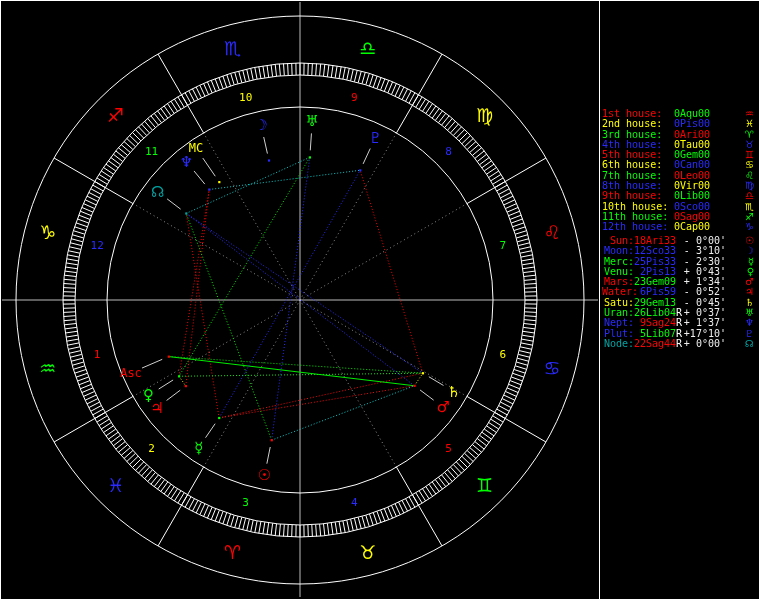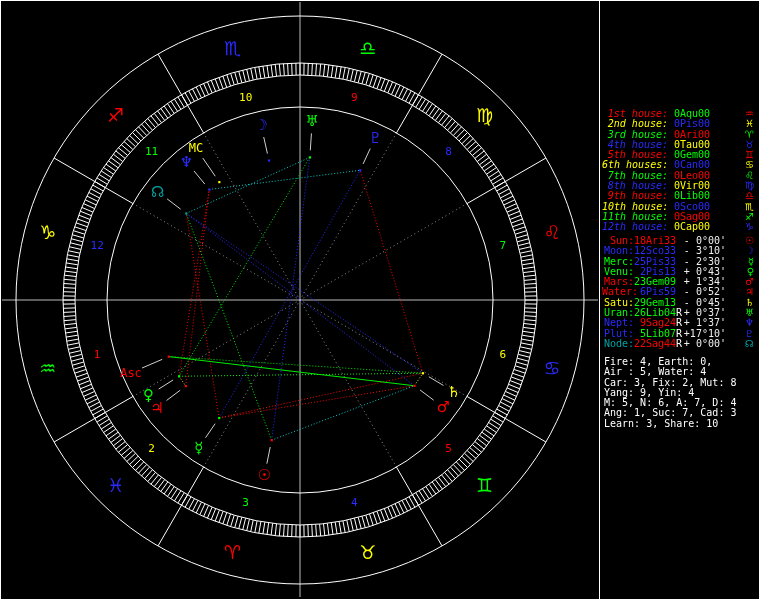--- a/index.html
+++ b/index.html
@@ -6,21 +6,21 @@
   #window{position:relative;width:760px;height:600px;background:#000;overflow:hidden;
           font-family:"DejaVu Sans Mono",monospace;font-size:10px;line-height:10.3px;color:#fff;}
   #frame{position:absolute;left:0;top:0;right:0;bottom:0;border:1px solid #ffffff;pointer-events:none;z-index:50;}
   #separator{position:absolute;left:599px;top:0;width:1px;height:600px;background:#ffffff;z-index:40;}
   #wheel{position:absolute;left:0;top:0;}
   #info{position:absolute;left:604px;top:3px;white-space:pre;}
   #houses{position:absolute;left:602px;top:109px;width:156px;}
   #planets{position:absolute;left:602px;top:236px;width:156px;}
   #stats{position:absolute;left:604px;top:357px;white-space:pre;}
   .hrow,.prow{position:relative;height:10.3px;white-space:pre;}
-  .hl{display:inline-block;width:66px;text-align:right;font-style:italic;}
+  .hl{display:inline-block;width:66px;}
   .hv{display:inline-block;width:38px;margin-left:6px;}
   .hg,.pg{position:absolute;right:4px;top:0px;font-family:"DejaVu Sans",sans-serif;font-size:10px;line-height:10px;}
   .pn{display:inline-block;width:32px;text-align:right;}
   .pv{display:inline-block;width:42px;text-align:right;}
   .pr{display:inline-block;width:6px;color:#ffffff;}
   .pd{display:inline-block;width:44px;text-align:right;color:#ededed;}
   .iline,.sline{height:10.3px;}
 </style>
 </head>
 <body>
@@ -135,36 +135,35 @@
       <rect x="218.20971851023387" y="181.0087697462038" width="2.2" height="2.2" fill="#ffff00"></rect>
       <text x="196.04607136981144" y="148.17911631679368" fill="#ffff00" font-size="12px" font-family="&quot;DejaVu Sans Mono&quot;,monospace" text-anchor="middle" dominant-baseline="central">MC</text>
     </svg>
   <div id="separator"></div>
   <div id="houses">
       <div class="hrow"><span class="hl" style="color:#ff0000">1st house:</span><span class="hv" style="color:#00ff00">0Aqu00</span><span class="hg" style="color:#ff0000">♒</span></div>
       <div class="hrow"><span class="hl" style="color:#ffff00">2nd house:</span><span class="hv" style="color:#2a2aff">0Pis00</span><span class="hg" style="color:#ffff00">♓</span></div>
       <div class="hrow"><span class="hl" style="color:#00ff00">3rd house:</span><span class="hv" style="color:#ff0000">0Ari00</span><span class="hg" style="color:#00ff00">♈</span></div>
       <div class="hrow"><span class="hl" style="color:#2a2aff">4th house:</span><span class="hv" style="color:#ffff00">0Tau00</span><span class="hg" style="color:#2a2aff">♉</span></div>
       <div class="hrow"><span class="hl" style="color:#ff0000">5th house:</span><span class="hv" style="color:#00ff00">0Gem00</span><span class="hg" style="color:#ff0000">♊</span></div>
-      <div class="hrow"><span class="hl" style="color:#ffff00">6th houses:</span><span class="hv" style="color:#2a2aff">0Can00</span><span class="hg" style="color:#ffff00">♋</span></div>
+      <div class="hrow"><span class="hl" style="color:#ffff00">6th house:</span><span class="hv" style="color:#2a2aff">0Can00</span><span class="hg" style="color:#ffff00">♋</span></div>
       <div class="hrow"><span class="hl" style="color:#00ff00">7th house:</span><span class="hv" style="color:#ff0000">0Leo00</span><span class="hg" style="color:#00ff00">♌</span></div>
       <div class="hrow"><span class="hl" style="color:#2a2aff">8th house:</span><span class="hv" style="color:#ffff00">0Vir00</span><span class="hg" style="color:#2a2aff">♍</span></div>
       <div class="hrow"><span class="hl" style="color:#ff0000">9th house:</span><span class="hv" style="color:#00ff00">0Lib00</span><span class="hg" style="color:#ff0000">♎</span></div>
       <div class="hrow"><span class="hl" style="color:#ffff00">10th house:</span><span class="hv" style="color:#2a2aff">0Sco00</span><span class="hg" style="color:#ffff00">♏</span></div>
       <div class="hrow"><span class="hl" style="color:#00ff00">11th house:</span><span class="hv" style="color:#ff0000">0Sag00</span><span class="hg" style="color:#00ff00">♐</span></div>
       <div class="hrow"><span class="hl" style="color:#2a2aff">12th house:</span><span class="hv" style="color:#ffff00">0Cap00</span><span class="hg" style="color:#2a2aff">♑</span></div>
     </div>
   <div id="planets">
       <div class="prow"><span class="pn" style="color:#ff0000">Sun:</span><span class="pv" style="color:#ff0000">18Ari33</span><span class="pr"></span><span class="pd">- 0°00'</span><span class="pg" style="color:#ff0000">☉</span></div>
       <div class="prow"><span class="pn" style="color:#2a2aff">Moon:</span><span class="pv" style="color:#2a2aff">12Sco33</span><span class="pr"></span><span class="pd">- 3°10'</span><span class="pg" style="color:#2a2aff">☽</span></div>
       <div class="prow"><span class="pn" style="color:#00ff00">Merc:</span><span class="pv" style="color:#2a2aff">25Pis33</span><span class="pr"></span><span class="pd">- 2°30'</span><span class="pg" style="color:#00ff00">☿</span></div>
       <div class="prow"><span class="pn" style="color:#00ff00">Venu:</span><span class="pv" style="color:#2a2aff"> 2Pis13</span><span class="pr"></span><span class="pd">+ 0°43'</span><span class="pg" style="color:#00ff00">♀</span></div>
       <div class="prow"><span class="pn" style="color:#ff0000">Mars:</span><span class="pv" style="color:#00ff00">23Gem09</span><span class="pr"></span><span class="pd">+ 1°34'</span><span class="pg" style="color:#ff0000">♂</span></div>
       <div class="prow"><span class="pn" style="color:#ff0000">Water:</span><span class="pv" style="color:#2a2aff"> 6Pis59</span><span class="pr"></span><span class="pd">- 0°52'</span><span class="pg" style="color:#ff0000">♃</span></div>
       <div class="prow"><span class="pn" style="color:#ffff00">Satu:</span><span class="pv" style="color:#00ff00">29Gem13</span><span class="pr"></span><span class="pd">- 0°45'</span><span class="pg" style="color:#ffff00">♄</span></div>
       <div class="prow"><span class="pn" style="color:#00ff00">Uran:</span><span class="pv" style="color:#00ff00">26Lib04</span><span class="pr">R</span><span class="pd">+ 0°37'</span><span class="pg" style="color:#00ff00">♅</span></div>
       <div class="prow"><span class="pn" style="color:#2a2aff">Nept:</span><span class="pv" style="color:#ff0000"> 9Sag24</span><span class="pr">R</span><span class="pd">+ 1°37'</span><span class="pg" style="color:#2a2aff">♆</span></div>
       <div class="prow"><span class="pn" style="color:#2a2aff">Plut:</span><span class="pv" style="color:#00ff00"> 5Lib07</span><span class="pr">R</span><span class="pd">+17°10'</span><span class="pg" style="color:#2a2aff">♇</span></div>
       <div class="prow"><span class="pn" style="color:#00a3a3">Node:</span><span class="pv" style="color:#ff0000">22Sag44</span><span class="pr">R</span><span class="pd">+ 0°00'</span><span class="pg" style="color:#00a3a3">☊</span></div>
     </div>
-  <div id="stats"><div class="sline">Fire: 4, Earth: 0,</div><div class="sline">Air : 5, Water: 4</div><div class="sline">Car: 3, Fix: 2, Mut: 8</div><div class="sline">Yang: 9, Yin: 4</div><div class="sline">M: 5, N: 6, A: 7, D: 4</div><div class="sline">Ang: 1, Suc: 7, Cad: 3</div><div class="sline">Learn: 3, Share: 10</div></div>
   <div id="frame"></div>
 </div>
 
 </body></html>

